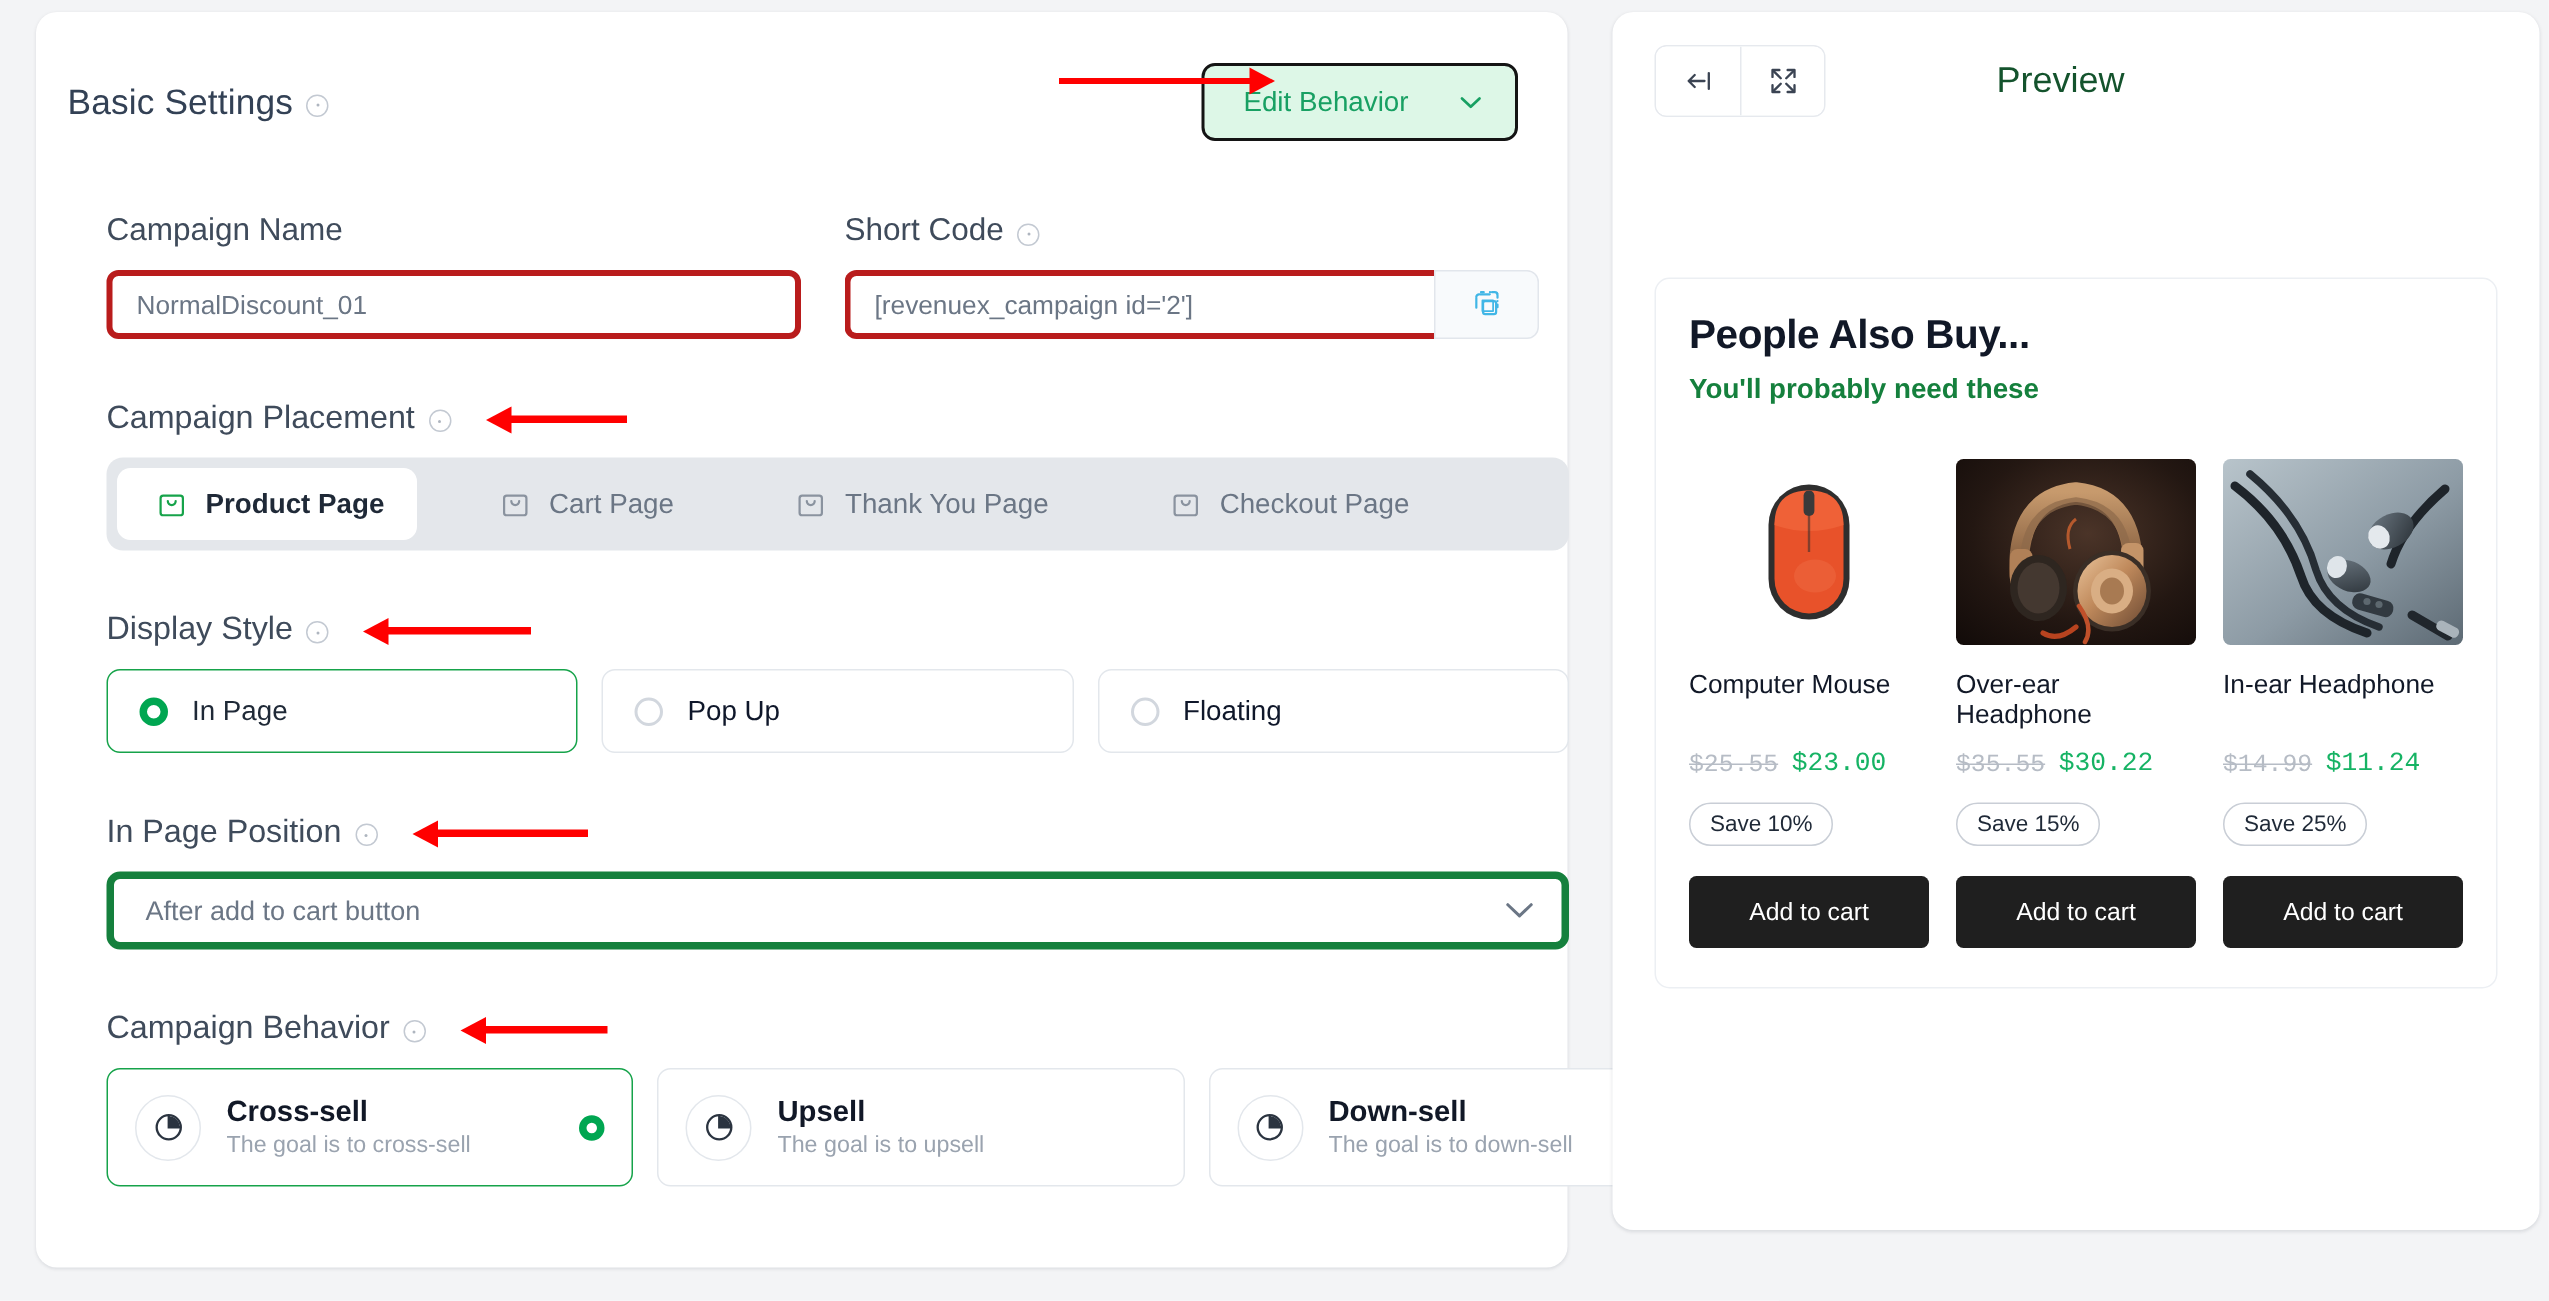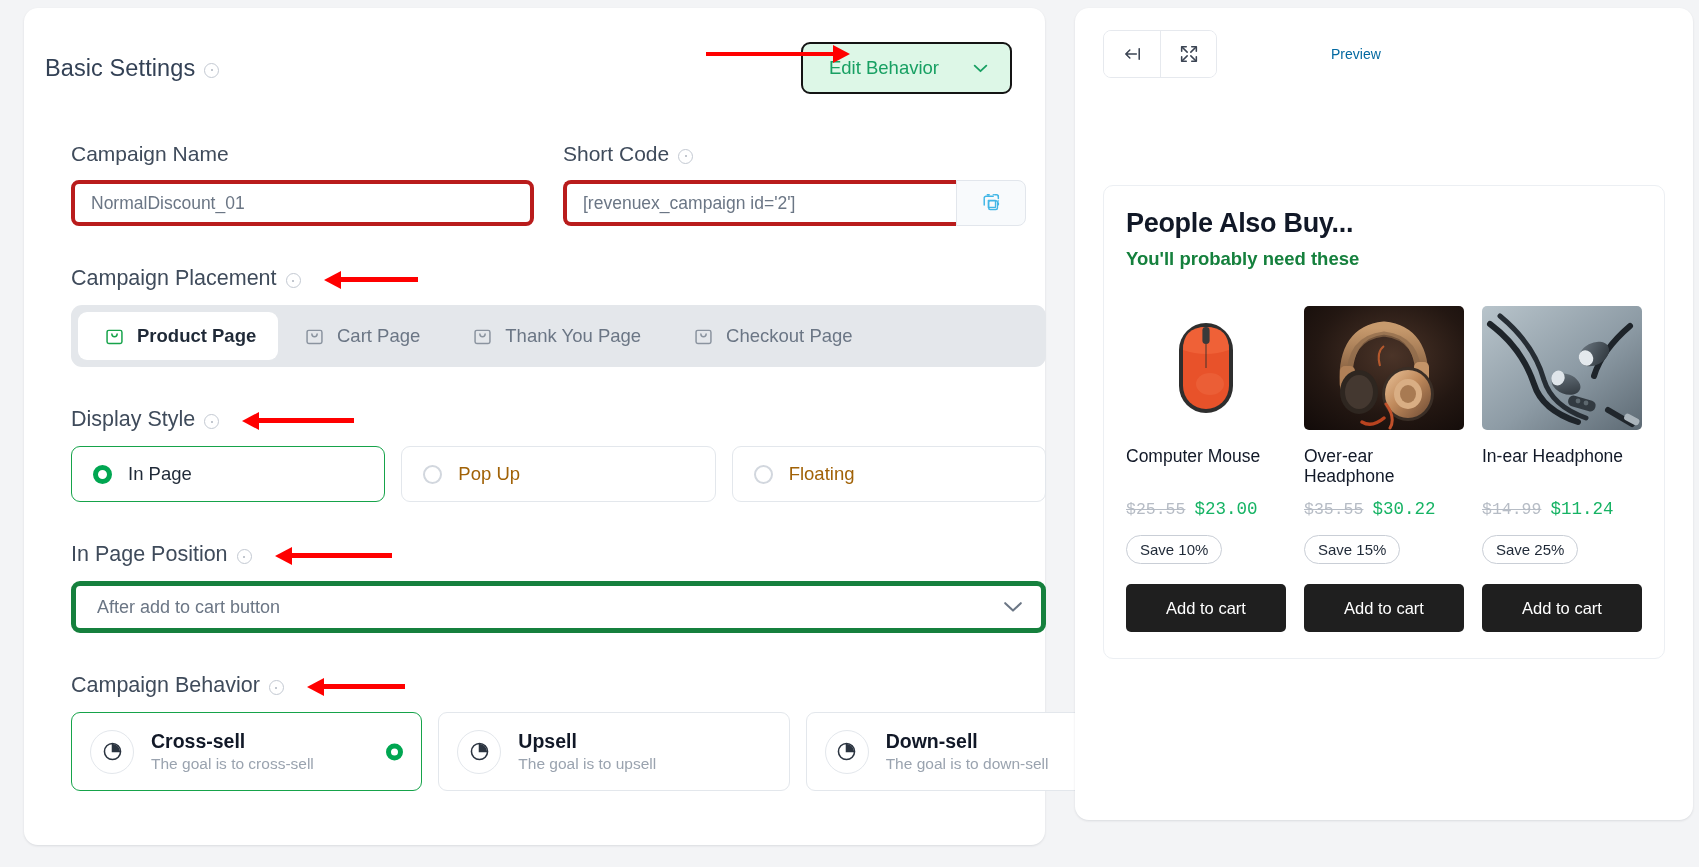--- a/index.html
+++ b/index.html
@@ -82,35 +82,36 @@
     font-size: 21.5px; color: #3f4b5b;
     display: flex; align-items: center; gap: 9px;
     margin: 40px 0 14px 0; position: relative;
   }
 
   
   .tabs {
     background: #e4e7eb; border-radius: 11px; padding: 7px;
     display: flex; align-items: center; width: 975px; height: 62px;
     margin-left: 0;
+    gap: 29px;
   }
   .tab {
     display: flex; align-items: center; gap: 12px;
     padding: 0 26px; height: 48px; border-radius: 9px;
     font-size: 18.5px; color: #6b7685; cursor: pointer; white-space: nowrap;
   }
   .tab.active { background: #fff; color: #1f2937; font-weight: bold; width: 200px; }
   .tab svg { flex: none; }
 
   
   .card-row { display: flex; gap: 16px; width: 975px; }
   .radio-card {
     flex: 1; height: 56px; border: 1px solid #e3e7ec; border-radius: 9px;
     display: flex; align-items: center; gap: 16px; padding: 0 21px;
-    font-size: 18.5px; color: #a16207; cursor: pointer; background: #fff;
+    font-size: 18.5px; color: #0f172a; cursor: pointer; background: #fff;
   }
   .radio-card.sel { border: 1.6px solid #16a34a; color: #1f2937; }
   .radio-dot {
     width: 19px; height: 19px; border-radius: 50%; border: 2px solid #d2d7de;
     display: flex; align-items: center; justify-content: center; flex: none;
   }
   .radio-dot.on { border: 5px solid #00a651; background: #fff; }
 
   
   .select-box {
@@ -142,21 +143,21 @@
   
   .preview-card {
     width: 620px; background: #fff; border-radius: 14px;
     box-shadow: 0 1px 3px rgba(16,24,40,.07), 0 1px 2px rgba(16,24,40,.04);
     padding: 22px 28px 26px 28px; height: 812px; position: relative;
   }
   .prev-head { display: flex; align-items: center; }
   .icon-group { display: flex; border: 1px solid #e6e9ee; border-radius: 8px; overflow: hidden; }
   .icon-btn { width: 56px; height: 46px; display: flex; align-items: center; justify-content: center; cursor: pointer; background: #fff; }
   .icon-btn + .icon-btn { border-left: 1px solid #e6e9ee; }
-  .prev-title { font-size: 14px; color: #0369a1; margin-left: 114px; }
+  .prev-title { font-size: 24px; color: #14532d; margin-left: 114px; }
 
   .offer-box {
     border: 1px solid #eceff3; border-radius: 10px; margin-top: 107px;
     padding: 22px 22px 26px 22px;
   }
   .offer-title { font-size: 27px; font-weight: bold; color: #111827; letter-spacing: -.3px; }
   .offer-sub { font-size: 18.5px; color: #15803d; margin-top: 9px; font-weight: bold; }
   .prod-row { display: flex; gap: 18px; margin-top: 36px; }
   .prod { width: 160px; }
   .prod-img { width: 160px; height: 124px; border-radius: 5px; overflow: hidden; position: relative; }

